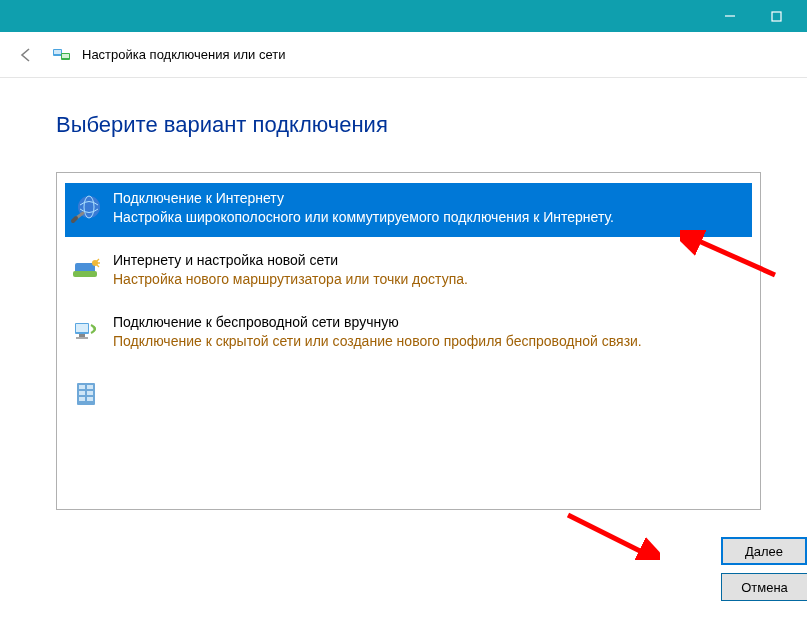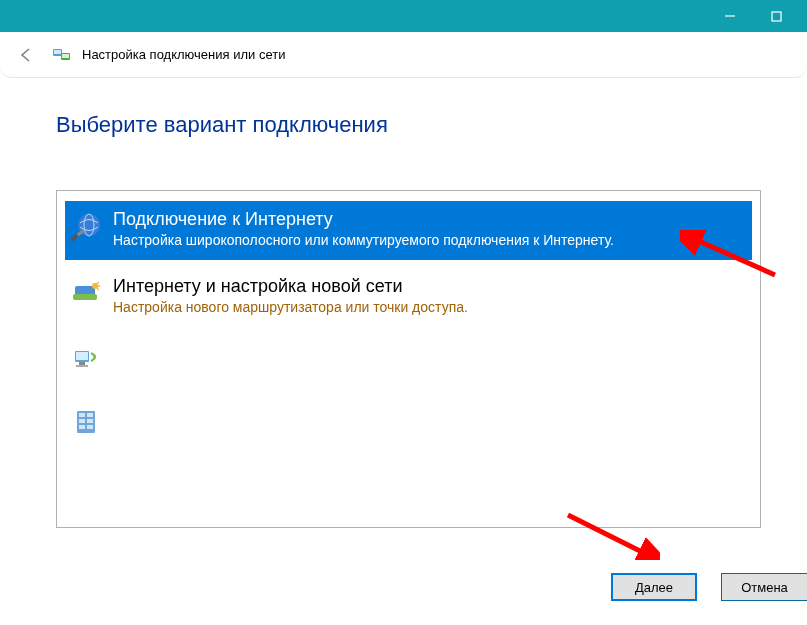--- a/index.html
+++ b/index.html
@@ -28,21 +28,20 @@
     justify-content: center;
     color: #fff;
   }
   .nav-header {
     height: 46px;
     background: #fff;
     display: flex;
     align-items: center;
     padding-left: 14px;
     border-bottom: 1px solid #e5e5e5;
-    border-radius: 12px;
   }
   .back-arrow {
     width: 24px;
     height: 24px;
     display: flex;
     align-items: center;
     justify-content: center;
     color: #666;
     margin-right: 14px;
   }
@@ -55,21 +54,21 @@
     font-size: 13px;
     color: #000;
   }
   .content {
     padding: 34px 46px 0 56px;
   }
   .heading {
     font-size: 22px;
     color: #003399;
     font-weight: 400;
-    margin-bottom: 52px;
+    margin-bottom: 34px;
   }
   .options-box {
     border: 1px solid #b0b0b0;
     padding: 10px 8px 50px 8px;
     min-height: 338px;
   }
   .option {
     display: flex;
     align-items: flex-start;
     padding: 6px 6px 10px 4px;
@@ -88,33 +87,34 @@
     height: 36px;
     flex-shrink: 0;
     margin-right: 8px;
     margin-top: 2px;
   }
   .opt-text {
     flex: 1;
     line-height: 1.35;
   }
   .opt-title {
-    font-size: 18px;
+    font-size: 14px;
     color: #000;
   }
   .opt-desc {
     font-size: 14px;
     color: #a16207;
   }
   .buttons {
     position: absolute;
     bottom: 24px;
     right: 0;
     display: flex;
-    gap: 24px;
+    gap: 8px;
+    flex-direction: column;
   }
   .btn {
     min-width: 86px;
     height: 28px;
     background: #e1e1e1;
     border: 1px solid #0369a1;
     font-size: 13px;
     display: flex;
     align-items: center;
     justify-content: center;
@@ -209,20 +209,24 @@
     <div class="option">
       <div class="opt-icon">
         <svg viewBox="0 0 36 36">
           <rect x="6" y="8" width="14" height="11" rx="1" fill="#5aa6e0"></rect>
           <rect x="7" y="9" width="12" height="8" fill="#d8edfb"></rect>
           <rect x="10" y="19" width="6" height="3" fill="#888"></rect>
           <rect x="7" y="22" width="12" height="2" fill="#aaa"></rect>
           <path d="M22 10 Q30 14 22 18" fill="none" stroke="#7bbd4e" stroke-width="2"></path>
           <path d="M24 12 Q28 14 24 16" fill="none" stroke="#7bbd4e" stroke-width="2"></path>
         </svg>
+      </div>
+      <div class="opt-text">
+        <div class="opt-title">Подключение к беспроводной сети вручную</div>
+        <div class="opt-desc">Подключение к скрытой сети или создание нового профиля беспроводной связи.</div>
       </div>
     </div>
 
     <div class="option">
       <div class="opt-icon">
         <svg viewBox="0 0 36 36">
           <rect x="8" y="6" width="18" height="22" rx="1" fill="#6fa8d8"></rect>
           <rect x="10" y="8" width="6" height="4" fill="#cfe6f7"></rect>
           <rect x="18" y="8" width="6" height="4" fill="#cfe6f7"></rect>
           <rect x="10" y="14" width="6" height="4" fill="#cfe6f7"></rect>

